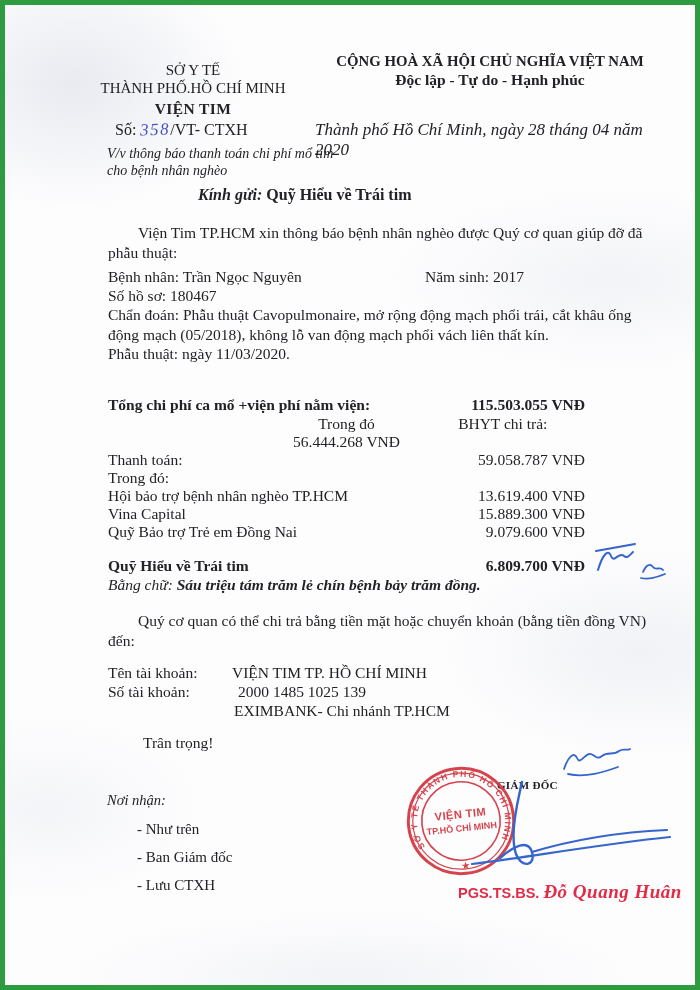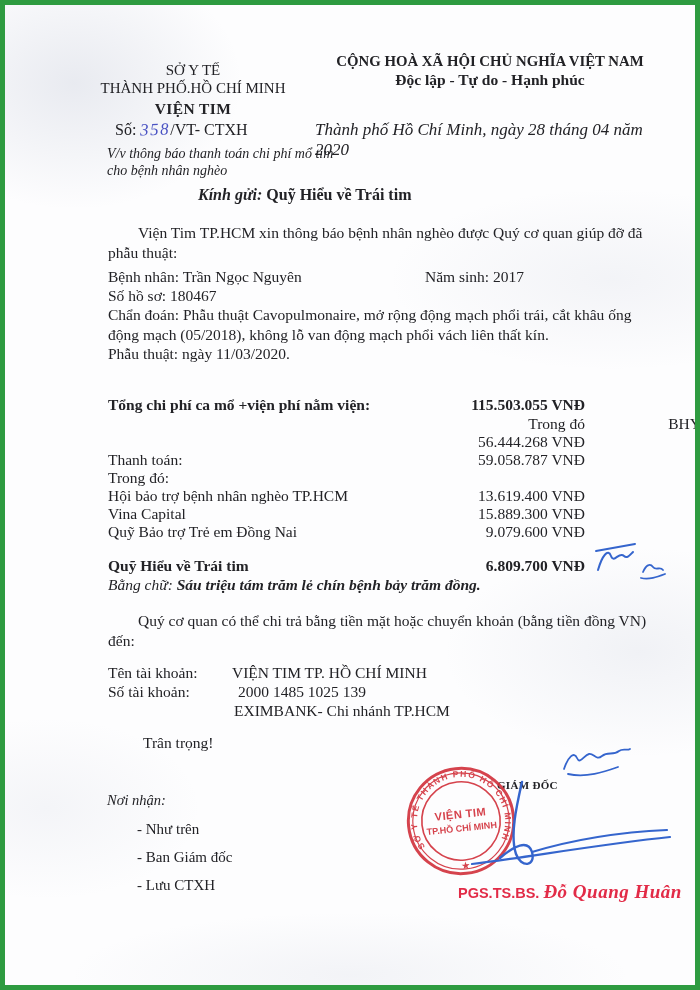--- a/index.html
+++ b/index.html
@@ -22,21 +22,21 @@
       radial-gradient(220px 130px at 6% 82%, rgba(150,160,185,.09), transparent 70%),
       radial-gradient(400px 90px at 50% 99%, rgba(150,160,185,.10), transparent 70%);
   }
   .abs{position:absolute;}
   .b{font-weight:bold;}
   .i{font-style:italic;}
   .u{}
   .ctr{text-align:center;}
   .fs15{font-size:15px;line-height:18px;}
   .body-text{font-size:15.5px;}
-  .row{display:flex;justify-content:space-between;align-items:flex-end;}
+  .row{display:flex;justify-content:space-between;align-items:center;}
   .amount{white-space:nowrap;}
   .hand{color:var(--hand_blue,#4952c3);}
   .blue-stroke{stroke:var(--ink_blue,#3565cd);fill:none;stroke-linecap:round;stroke-linejoin:round;}
   .stamp-text{fill:var(--stamp_red,#d33640);font-family:"Liberation Sans",sans-serif;font-weight:bold;}
   .stamp-ring{stroke:var(--stamp_red,#d33640);fill:none;}
   .signer-prefix{font-family:"Liberation Sans",sans-serif;font-weight:bold;font-size:14.5px;color:var(--signer_red,#e22b47);}
   .signer-name{font-family:"Liberation Serif",serif;font-style:italic;font-weight:bold;font-size:19px;color:var(--signer_red,#e22b47);letter-spacing:.5px;}
 </style>
 </head>
 <body>

